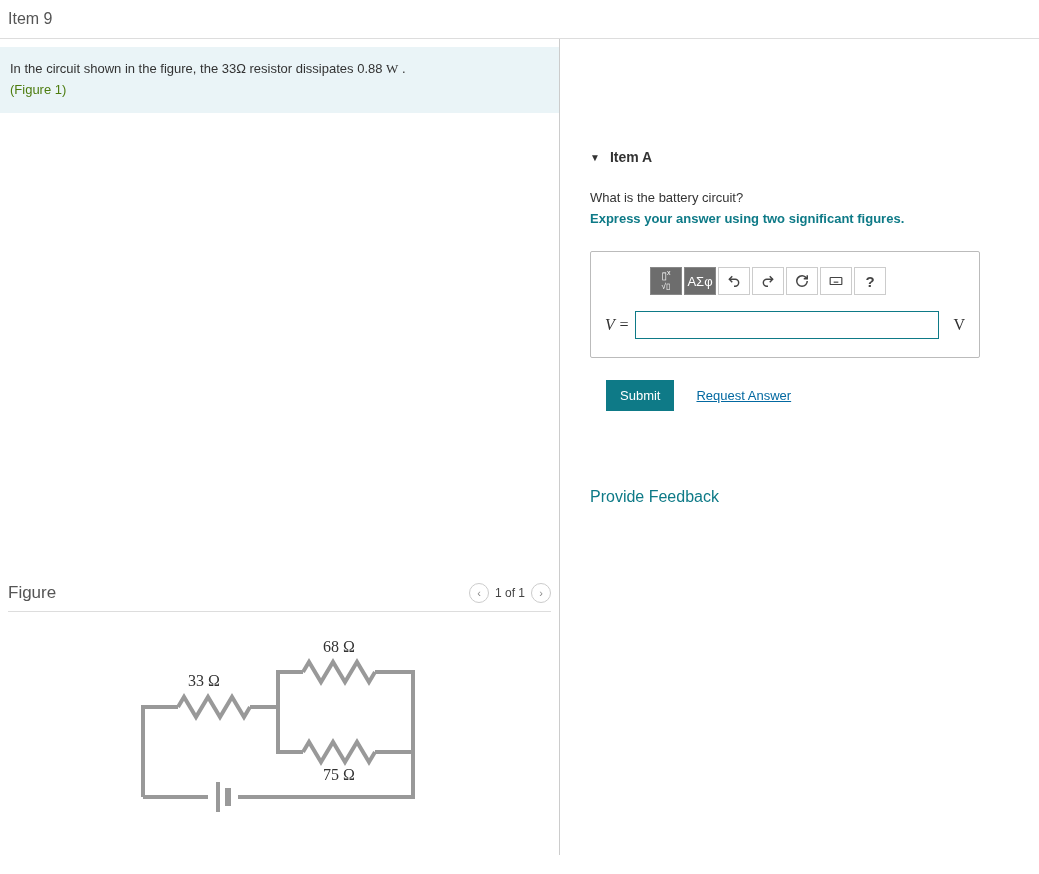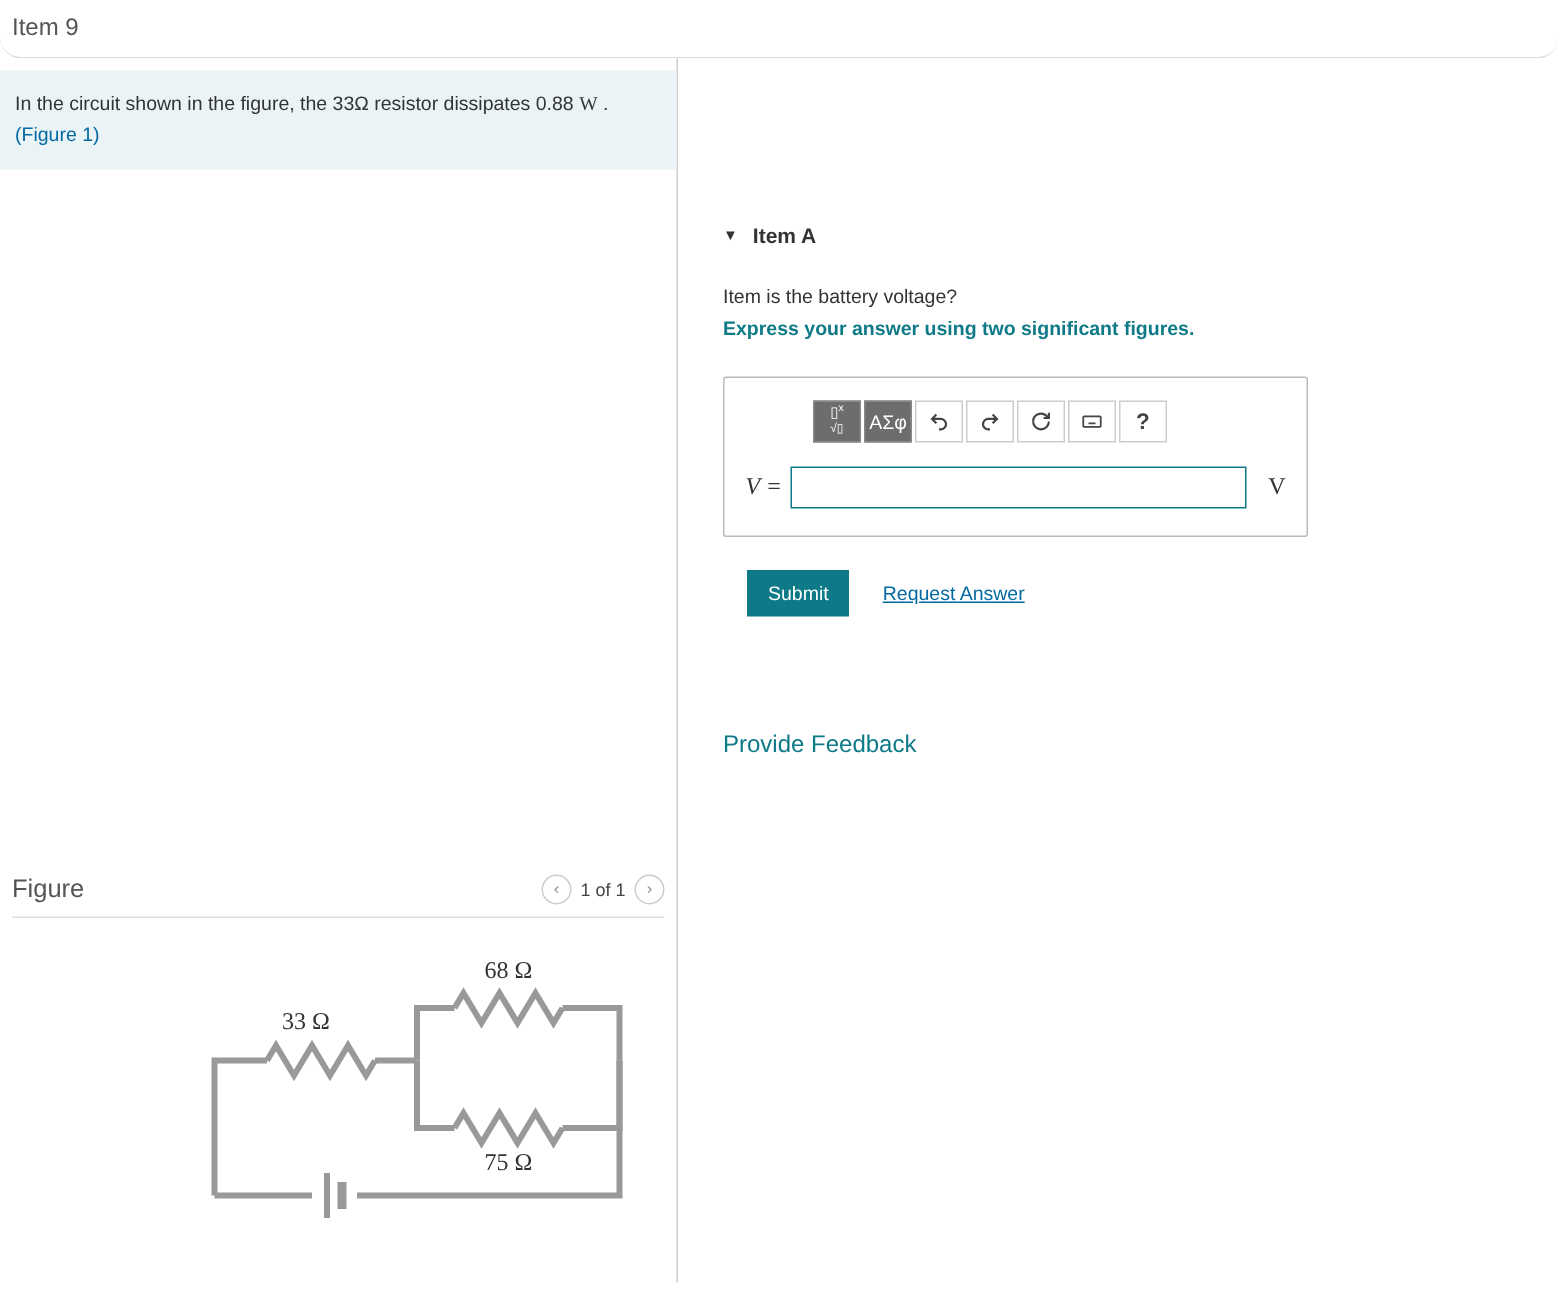--- a/index.html
+++ b/index.html
@@ -1,22 +1,22 @@
 <!DOCTYPE html>
 <html><head>
   <meta charset="utf-8">
   <style>
     * { box-sizing: border-box; margin: 0; padding: 0; }
     body { font-family: Arial, Helvetica, sans-serif; font-size: 13px; color: #333; background: #fff; width: 1039px; }
-    .page-header { padding: 10px 8px; color: #555; font-size: 16px; border-bottom: 1px solid #ddd; border-radius: 14px; }
+    .page-header { padding: 10px 8px; color: #555; font-size: 16px; border-bottom: 1px solid #ddd; }
     .content-wrap { display: flex; }
-    .left-col { width: 452px; border-right: 1px solid #ccc; padding-bottom: 20px; }
+    .left-col { width: 560px; border-right: 1px solid #ccc; padding-bottom: 20px; }
     .right-col { flex: 1; padding: 20px 10px 0 30px; }
     .problem-box { background: #eaf4f7; padding: 12px 10px; margin: 8px 0; line-height: 1.6; color: #333; }
-    .problem-box .fig-link { color: #0369a1; }
+    .problem-box .fig-link { color: #4d7c0f; }
     .figure-section { margin-top: 470px; padding: 0 8px; }
     .fig-head { display: flex; justify-content: space-between; align-items: flex-end; border-bottom: 1px solid #ddd; padding-bottom: 8px; }
     .fig-title { color: #555; font-size: 17px; }
     .pager { display: flex; align-items: center; gap: 6px; color: #444; font-size: 12px; }
     .pager-btn { width: 20px; height: 20px; border: 1px solid #ccc; border-radius: 50%; display: flex; align-items: center; justify-content: center; color: #888; background: #fff; cursor: default; font-size: 11px; }
     .circuit { margin: 20px 0 0 120px; }
     .part-container { margin-top: 90px; }
     .part-head { display: flex; align-items: center; gap: 10px; font-weight: bold; color: #333; font-size: 14px; margin-bottom: 25px; }
     .part-head .caret { font-size: 10px; }
     .question-text { margin-bottom: 6px; color: #333; }
@@ -100,21 +100,21 @@
       </div>
     </div>
   </div>
 
   <div class="right-col">
     <div class="part-container">
       <div class="part-head">
         <span class="caret">▼</span>
         <span>Item A</span>
       </div>
-      <div class="question-text">Item is the battery voltage?</div>
+      <div class="question-text">What is the battery circuit?</div>
       <div class="instruct">Express your answer using two significant figures.</div>
 
       <div class="answer-box">
         <div class="toolbar">
           <div class="tb-btn">
             <span style="font-size:10px;line-height:1;">▯<span style="font-size:7px;position:relative;top:-4px;">x</span><br><span style="font-size:8px;">√▯</span></span>
           </div>
           <div class="tb-btn">
             <span>ΑΣφ</span>
           </div>

